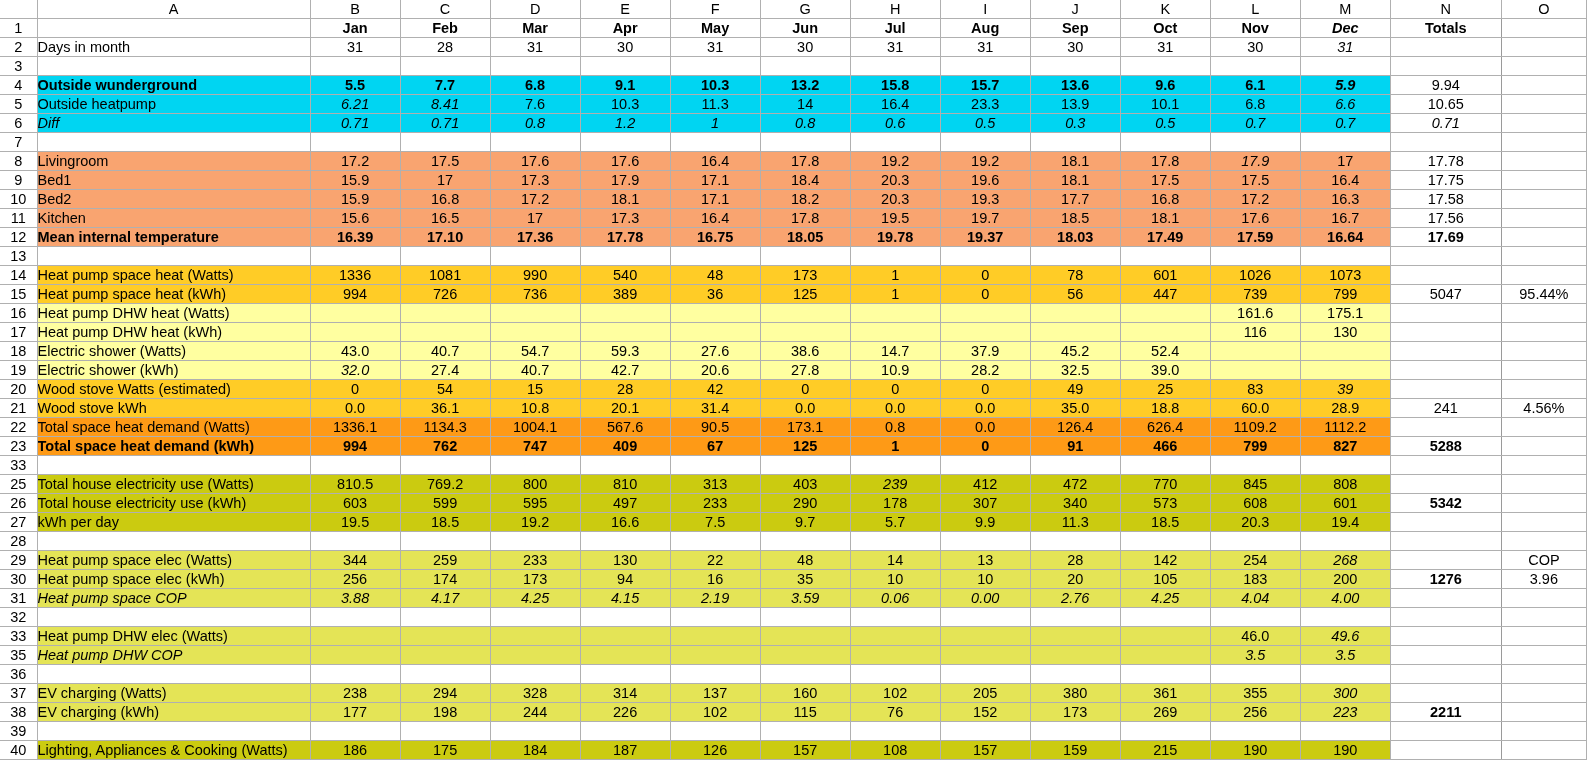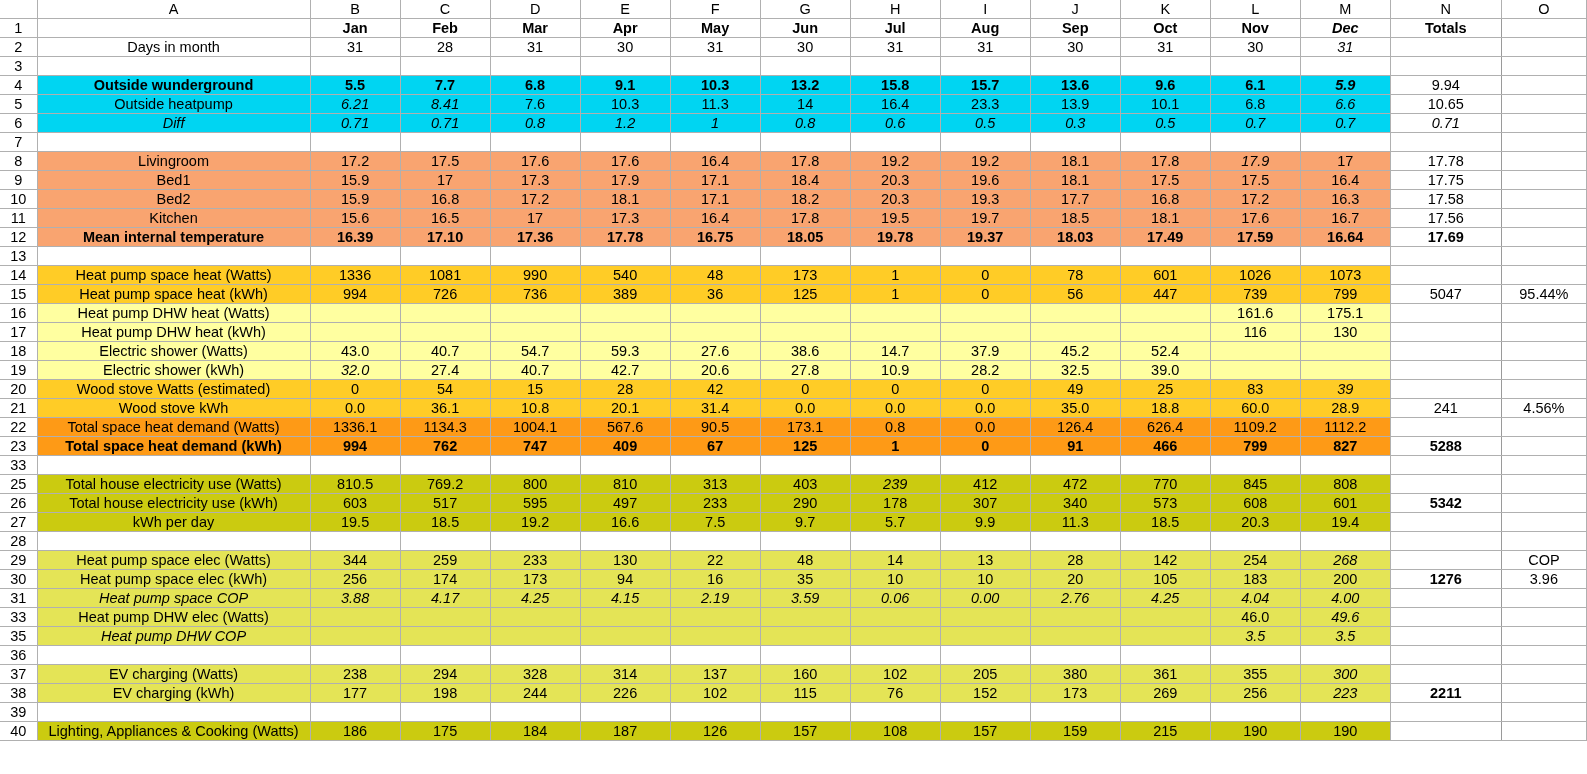--- a/index.html
+++ b/index.html
@@ -17,21 +17,21 @@
     background:#f2f2f2;color:#333;font-weight:normal;font-size:13.5px;
     text-align:center;height:19px;line-height:19px;
     border-right:1px solid #9a9a9a;border-bottom:1px solid #9a9a9a;
   }
   th.corner{background:#f2f2f2;border-right:1px solid #9a9a9a;}
   
   td.rowhdr{
     background:#f2f2f2;color:#333;text-align:center;font-size:13.5px;
     border-right:1px solid #9a9a9a;border-bottom:1px solid #c8c8c8;
   }
-  td.lbl{text-align:center;padding-left:3px;}
+  td.lbl{text-align:left;padding-left:3px;}
   td.num{text-align:center;}
   td.tot{text-align:center;}
   .b{font-weight:bold;}
   .i{font-style:italic;}
   .bi{font-weight:bold;font-style:italic;}
   .gray{color:#d8d8d8;}
   .red{color:#9c0000;}
   
   .f-cyan{background:#00d5f2 !important;}
   .f-salmon{background:#f9a470 !important;}
@@ -542,21 +542,21 @@
           <td class="num f-olive">770</td>
           <td class="num f-olive">845</td>
           <td class="num f-olive">808</td>
           <td class="tot colsep "></td>
           <td class="tot"></td>
         </tr>
         <tr>
           <td class="rowhdr">26</td>
           <td class="lbl f-olive ">Total house electricity use (kWh)</td>
           <td class="num f-olive">603</td>
-          <td class="num f-olive">517</td>
+          <td class="num f-olive">599</td>
           <td class="num f-olive">595</td>
           <td class="num f-olive">497</td>
           <td class="num f-olive">233</td>
           <td class="num f-olive">290</td>
           <td class="num f-olive">178</td>
           <td class="num f-olive">307</td>
           <td class="num f-olive">340</td>
           <td class="num f-olive">573</td>
           <td class="num f-olive">608</td>
           <td class="num f-olive">601</td>
@@ -647,20 +647,38 @@
           <td class="num f-yellowgreen i">0.06</td>
           <td class="num f-yellowgreen i">0.00</td>
           <td class="num f-yellowgreen i">2.76</td>
           <td class="num f-yellowgreen i">4.25</td>
           <td class="num f-yellowgreen i">4.04</td>
           <td class="num f-yellowgreen i">4.00</td>
           <td class="tot colsep "></td>
           <td class="tot"></td>
         </tr>
         <tr>
+          <td class="rowhdr">32</td>
+          <td class="lbl f-none "></td>
+          <td class="num f-none"></td>
+          <td class="num f-none"></td>
+          <td class="num f-none"></td>
+          <td class="num f-none"></td>
+          <td class="num f-none"></td>
+          <td class="num f-none"></td>
+          <td class="num f-none"></td>
+          <td class="num f-none"></td>
+          <td class="num f-none"></td>
+          <td class="num f-none"></td>
+          <td class="num f-none"></td>
+          <td class="num f-none"></td>
+          <td class="tot colsep "></td>
+          <td class="tot"></td>
+        </tr>
+        <tr>
           <td class="rowhdr">33</td>
           <td class="lbl f-yellowgreen ">Heat pump DHW <span class="sp">elec</span> (Watts)</td>
           <td class="num f-yellowgreen"></td>
           <td class="num f-yellowgreen"></td>
           <td class="num f-yellowgreen"></td>
           <td class="num f-yellowgreen"></td>
           <td class="num f-yellowgreen"></td>
           <td class="num f-yellowgreen"></td>
           <td class="num f-yellowgreen"></td>
           <td class="num f-yellowgreen"></td>

